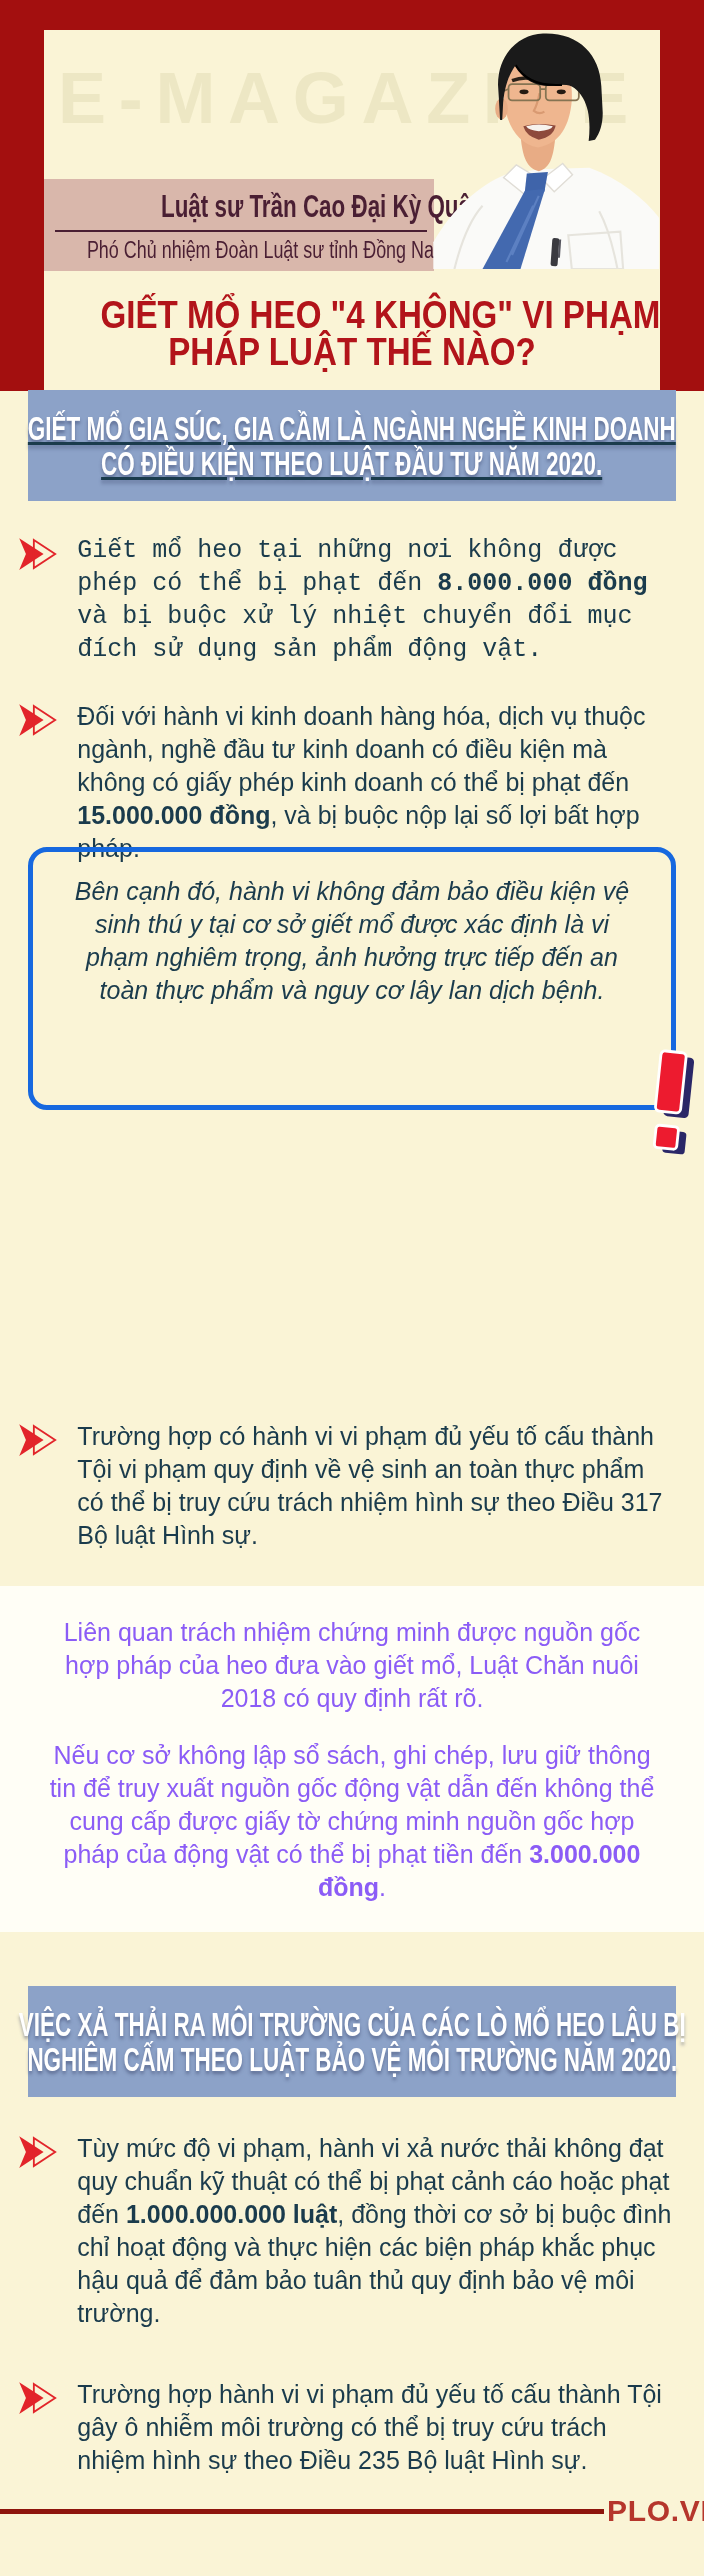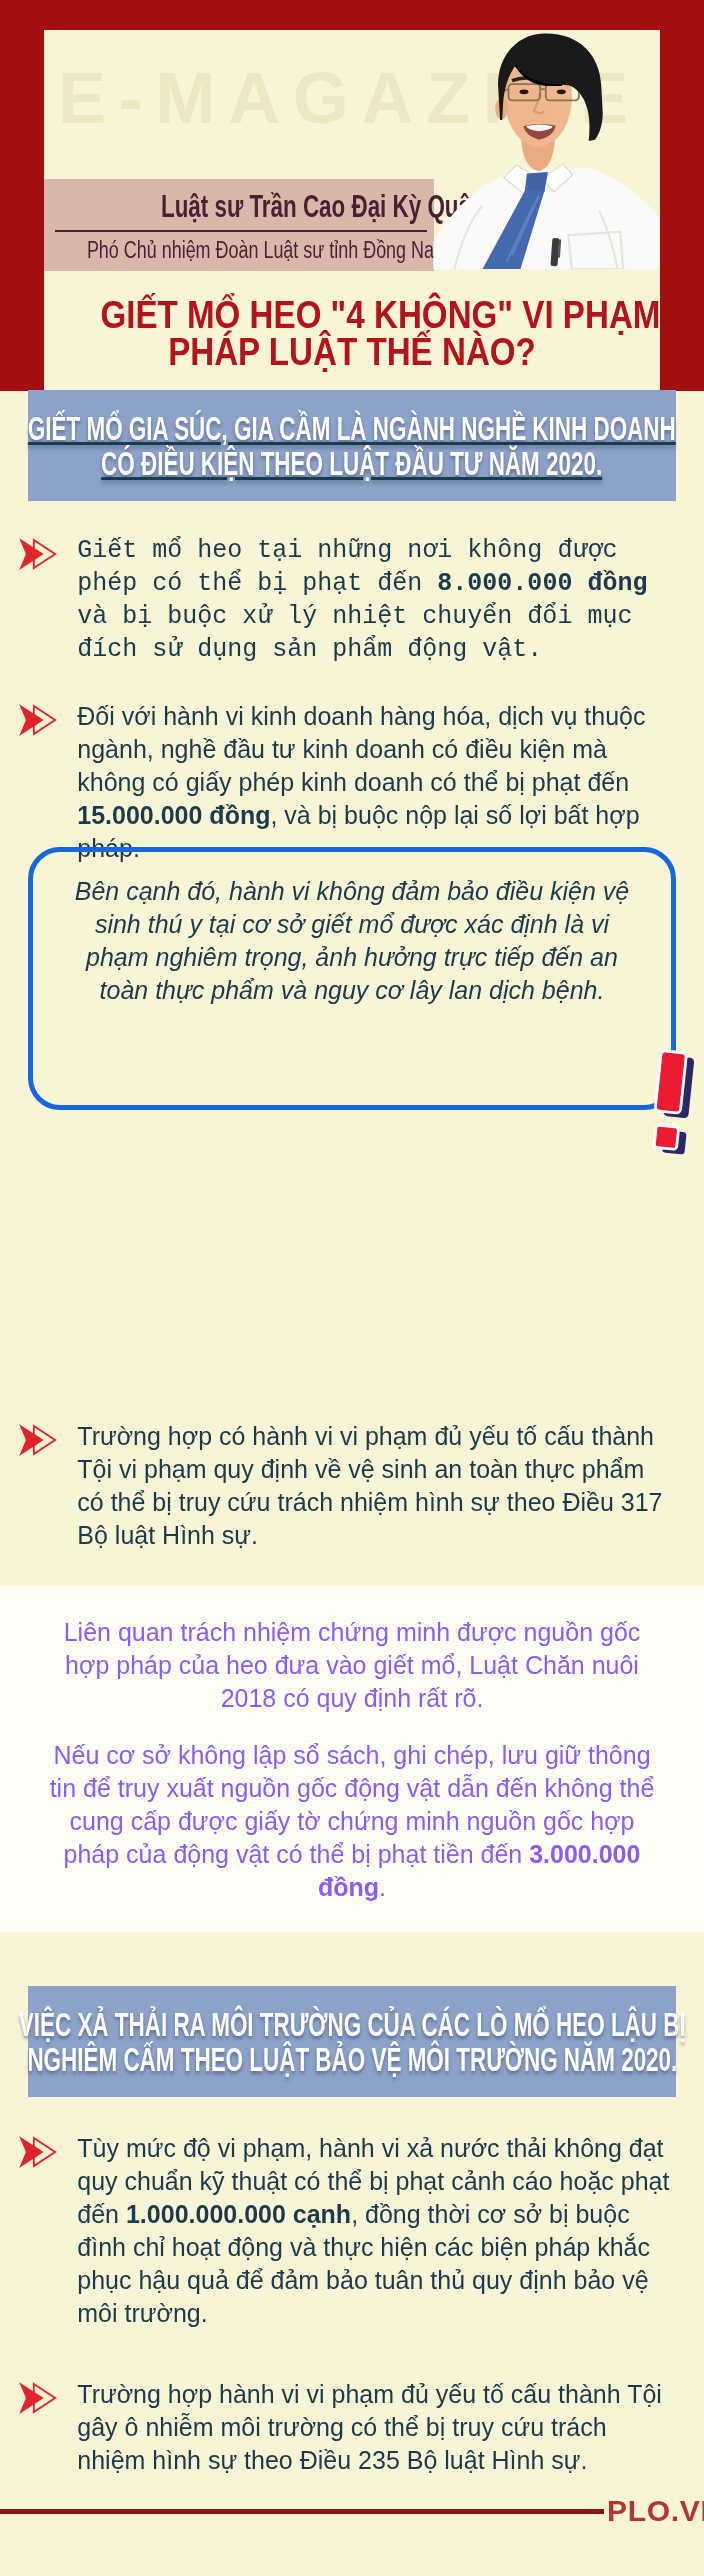--- a/index.html
+++ b/index.html
@@ -34,21 +34,21 @@
   .banner-2{top:1986px;}
   
   .bullet{position:absolute;left:18.3px;width:655px;display:flex;align-items:flex-start;}
   .bullet .chev{flex:0 0 39px;margin-top:2.8px;margin-right:20px;}
   .bullet .btxt{flex:1;max-width:595px;font-size:25px;line-height:33px;color:#1A3B4C;}
   .b{font-weight:bold;}
   .bullet-1{top:534px;font-family:Liberation Mono, monospace;} .bullet-2{top:652px;margin-top:48px;} .bullet-3{top:1161px;}
   .bullet-4{top:1282px;} .bullet-5{top:1420px;} .bullet-6{top:2132px;} .bullet-7{top:2352px;margin-top:26px;}
   
   .info-box{position:absolute;left:28px;top:847px;width:648px;height:263px;
-            border:5px solid #1668DF;border-radius:32px;box-sizing:border-box;
+            border:5px solid #1668DF;border-radius:19px;box-sizing:border-box;
             padding:22.5px 31px 0;text-align:center;font-style:italic;
             font-size:25px;line-height:33px;color:#1A3B4C;}
   .info-box p{margin:0 0 10px;}
   .excl{position:absolute;left:646px;top:1048px;width:59px;height:114px;}
   
   .white-band{position:absolute;left:0;top:1586px;width:704px;height:346px;background:#FFFEF6;}
   .mid-para{position:absolute;left:49px;width:606px;text-align:center;
             font-size:25px;line-height:33px;color:#8b5cf6;}
   .mid-para-1{top:1616px;} .mid-para-2{top:1739px;}
   
@@ -177,21 +177,21 @@
   <div class="banner banner-2">
     <span>VIỆC XẢ THẢI RA MÔI TRƯỜNG CỦA CÁC LÒ MỔ HEO LẬU BỊ</span>
     <span>NGHIÊM CẤM THEO LUẬT BẢO VỆ MÔI TRƯỜNG NĂM 2020.</span>
   </div>
 
   <div class="bullet bullet-6">
     <svg class="chev" viewBox="0 0 64 56">
       <path d="M2,2 L42,28 L2,54 L13,28 Z" fill="#E2242A"></path>
       <path d="M26,5 L61,28 L26,51 Z" fill="none" stroke="#E2242A" stroke-width="3"></path>
     </svg>
-    <div class="btxt"><span>Tùy mức độ vi phạm, hành vi xả nước thải không đạt quy chuẩn kỹ thuật có thể bị phạt cảnh cáo hoặc phạt đến </span><span class="b">1.000.000.000 cạnh</span><span>, đồng thời cơ sở bị buộc đình chỉ hoạt động và thực hiện các biện pháp khắc phục hậu quả để đảm bảo tuân thủ quy định bảo vệ môi trường.</span></div>
+    <div class="btxt"><span>Tùy mức độ vi phạm, hành vi xả nước thải không đạt quy chuẩn kỹ thuật có thể bị phạt cảnh cáo hoặc phạt đến </span><span class="b">1.000.000.000 luật</span><span>, đồng thời cơ sở bị buộc đình chỉ hoạt động và thực hiện các biện pháp khắc phục hậu quả để đảm bảo tuân thủ quy định bảo vệ môi trường.</span></div>
   </div>
 
   <div class="bullet bullet-7">
     <svg class="chev" viewBox="0 0 64 56">
       <path d="M2,2 L42,28 L2,54 L13,28 Z" fill="#E2242A"></path>
       <path d="M26,5 L61,28 L26,51 Z" fill="none" stroke="#E2242A" stroke-width="3"></path>
     </svg>
     <div class="btxt"><span>Trường hợp hành vi vi phạm đủ yếu tố cấu thành Tội gây ô nhiễm môi trường có thể bị truy cứu trách nhiệm hình sự theo Điều 235 Bộ luật Hình sự.</span></div>
   </div>
 

